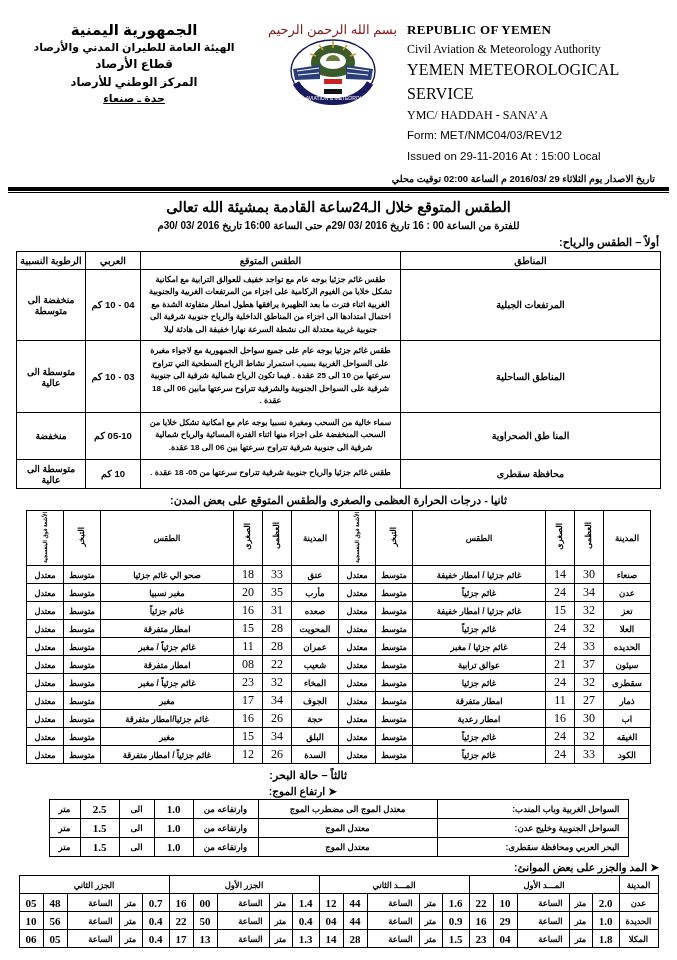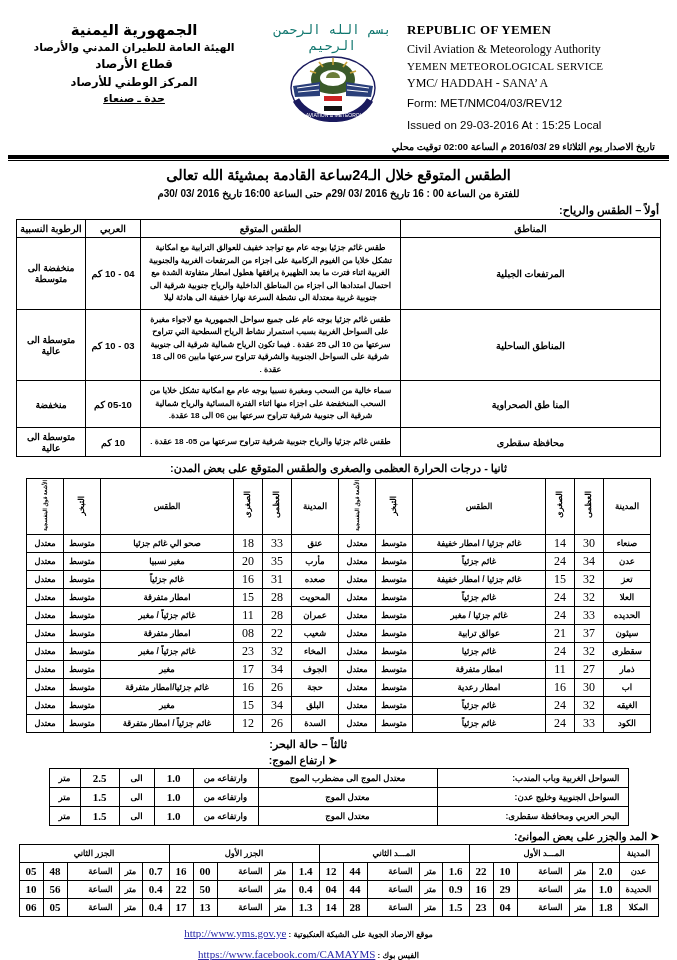--- a/index.html
+++ b/index.html
@@ -28,30 +28,30 @@
     direction: rtl;
     font-family: "Liberation Sans", "DejaVu Sans", sans-serif;
   }
   .hdr-ar .l1 { font-size: 15px; font-weight: bold; line-height: 1.35; }
   .hdr-ar .l2 { font-size: 11px; font-weight: bold; line-height: 1.45; }
   .hdr-ar .l3 { font-size: 12px; font-weight: bold; line-height: 1.45; }
   .hdr-ar .l4 { font-size: 11.5px; font-weight: bold; line-height: 1.45; }
   .hdr-ar .l5 { font-size: 11px; font-weight: bold; line-height: 1.5; text-decoration: underline; }
 
   .hdr-logo { width: 150px; text-align: center; padding-top: 2px; }
-  .basmala { font-family: Liberation Mono, monospace; font-size: 13px; color:#0f766e; letter-spacing:-1px; }
+  .basmala { font-family: Liberation Sans, sans-serif; font-size: 13px; color:#7f1d1d; letter-spacing:-1px; }
   .emblem { margin: 2px auto 0 auto; }
 
   .hdr-en {
     width: 262px; text-align: left; direction: ltr;
     font-family: "Liberation Serif", serif;
   }
   .hdr-en .e1 { font-size: 13px; font-weight: bold; letter-spacing: .3px; line-height: 1.5; }
   .hdr-en .e2 { font-size: 12px; line-height: 1.5; }
-  .hdr-en .e3 { font-size: 11px; line-height: 1.5; letter-spacing: .2px; }
+  .hdr-en .e3 { font-size: 16px; line-height: 1.5; letter-spacing: .2px; }
   .hdr-en .e4 { font-size: 12px; line-height: 1.5; }
   .hdr-en .form {
     font-family: "Liberation Sans", sans-serif;
     font-size: 11.5px; line-height: 1.7; margin-top: 2px;
   }
 
   .issue-ar {
     direction: rtl; text-align: right;
     font-family: "Liberation Sans", sans-serif;
     font-size: 9.5px; font-weight: bold;
@@ -201,21 +201,21 @@
         <text x="43" y="61" font-size="5" fill="#ffffff" text-anchor="middle" font-family="Liberation Sans, sans-serif">CIVIL AVIATION &amp; METEOROLOGY</text>
       </svg>
     </div>
 
     <div class="hdr-en">
       <div class="e1">REPUBLIC OF YEMEN</div>
       <div class="e2">Civil Aviation &amp; Meteorology Authority</div>
       <div class="e3">YEMEN METEOROLOGICAL SERVICE</div>
       <div class="e4">YMC/ HADDAH - SANA’ A</div>
       <div class="form">Form: MET/NMC04/03/REV12</div>
-      <div class="form">Issued on  29-03-2016  At : 15:25  Local</div>
+      <div class="form">Issued on  29-11-2016  At : 15:00  Local</div>
     </div>
   </div>
 
   <div class="issue-ar">تاريخ الاصدار يوم الثلاثاء  29 /2016/03 م  الساعة  02:00  توقيت محلي</div>
 
   <hr class="hr-thick">
   <hr class="hr-thin">
 
   <div class="title-main">الطقس المتوقع خلال الـ24ساعة القادمة بمشيئة الله تعالى</div>
   <div class="title-sub">للفترة من الساعة  00 : 16 تاريخ 2016 /03 /29م حتى الساعة  16:00  تاريخ 2016 /03 /30م</div>

